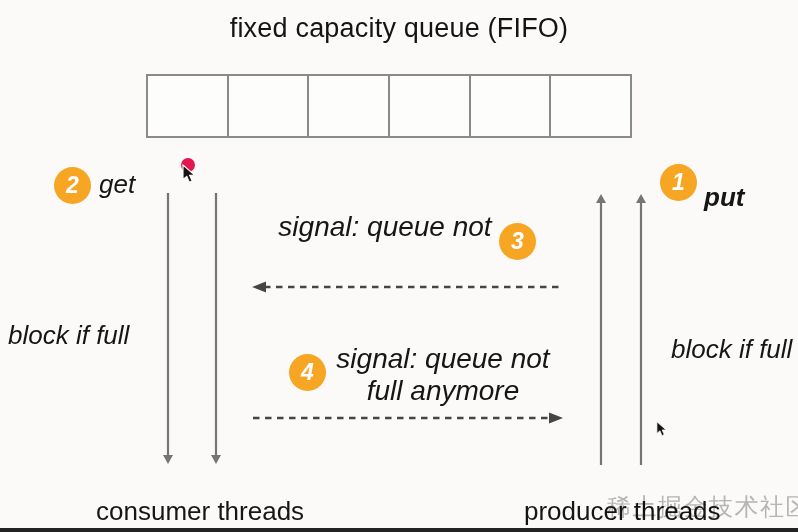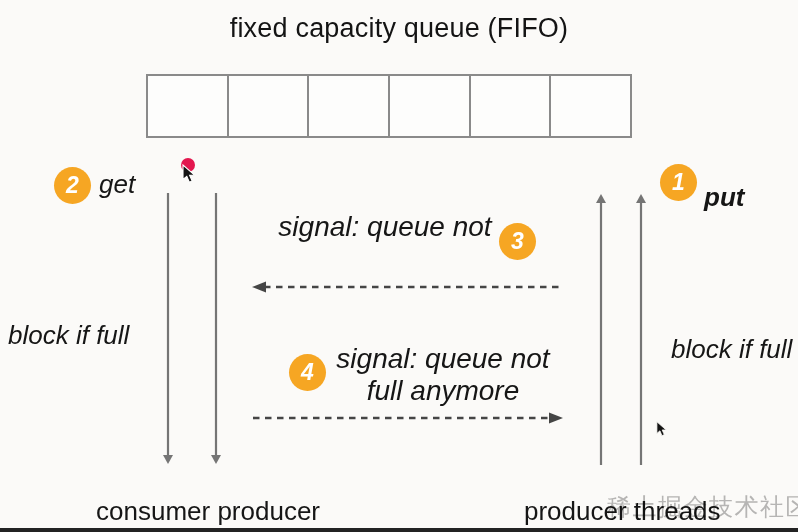--- a/index.html
+++ b/index.html
@@ -114,21 +114,21 @@
 
     <g stroke="#454545" fill="#454545">
       <line x1="253" y1="418" x2="551" y2="418" stroke-width="2.6" stroke-dasharray="6.5 5.5"></line>
       <path d="M563,418 L549,412.5 L549,423.5 Z" stroke="none"></path>
     </g>
   </svg>
 
   <div class="abs badge" style="left:54px; top:167px;">2</div>
   <div class="abs italic-label" style="left:99px; top:169px;text-align:center;">get</div>
   <div class="abs italic-label" style="left:8px; top:320px;">block if full</div>
-  <div class="abs thread-label" style="left:96px; top:496px;">consumer producer</div>
+  <div class="abs thread-label" style="left:96px; top:496px;">consumer threads</div>
 
   <div class="abs badge" style="left:660px; top:164px;">1</div>
   <div class="abs italic-label" style="left:704px; top:182px;font-weight:bold;">put</div>
   <div class="abs thread-label" style="left:524px; top:496px;">producer threads</div>
   <div class="abs italic-label" style="left:671px; top:334px;">block if full</div>
 
   <div class="abs signal-text" style="left:275px; top:211px; width:220px;">
     <div>signal: queue not</div>
   </div>
   <div class="abs badge" style="left:499px; top:223px;">3</div>

